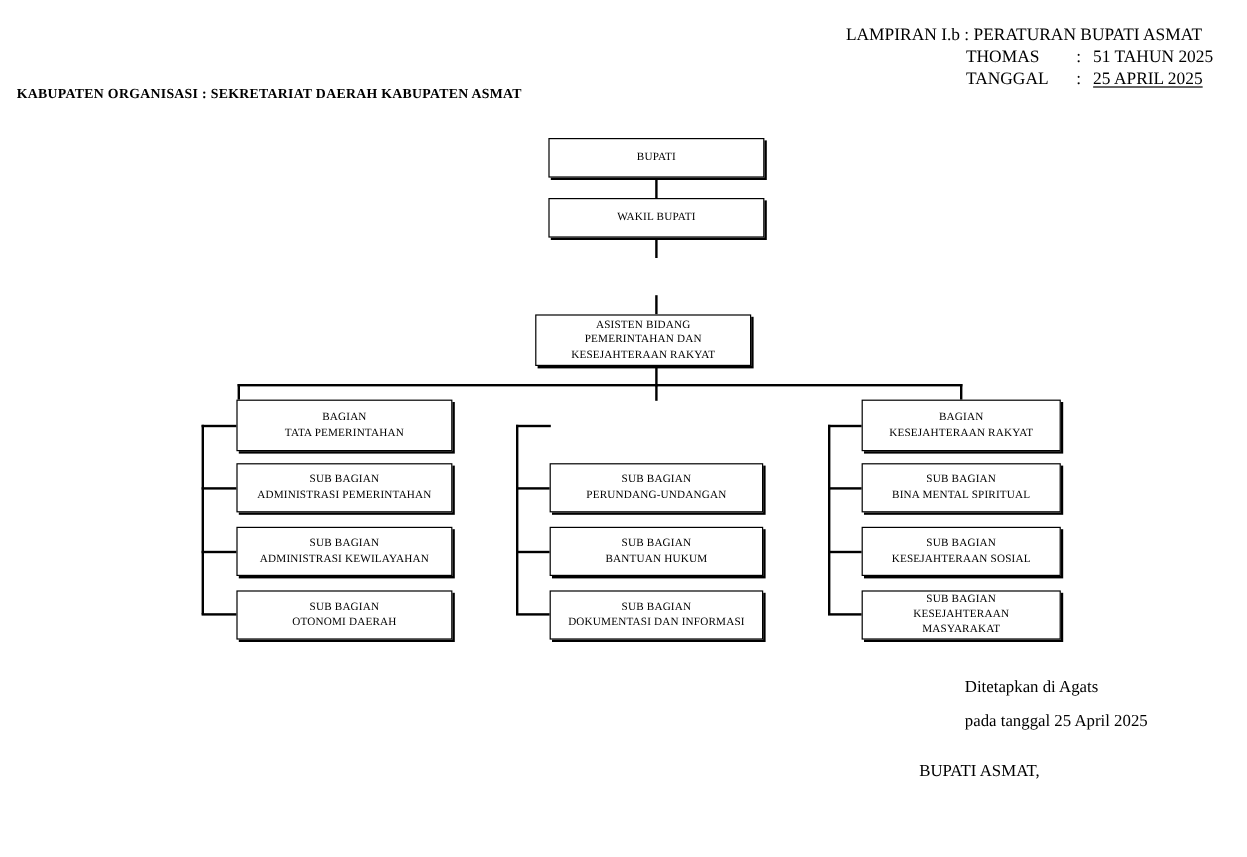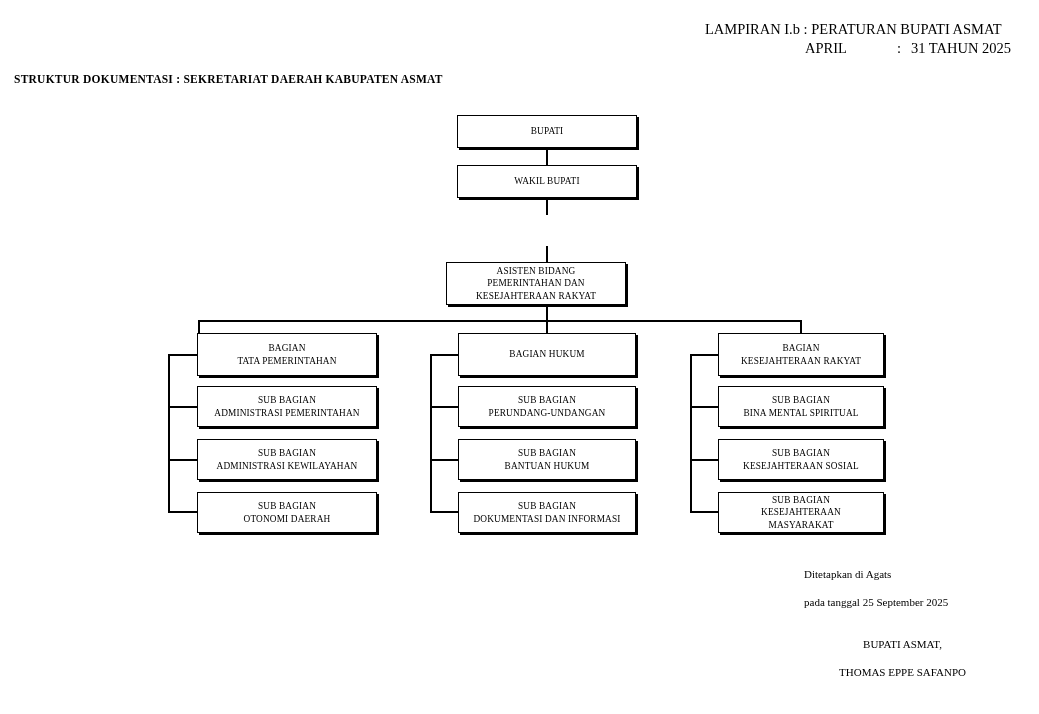--- a/index.html
+++ b/index.html
@@ -93,42 +93,43 @@
   }
   .line.v { width: 2px; }
   .line.h { height: 2px; }
 
   
   .sign-block {
     position: absolute;
     left: 766px;
     top: 560px;
     width: 273px;
-    font-size: 11px;
+    font-size: 14px;
     line-height: 28px;
   }
   .sign-block .sign-line {
     display: block;
     white-space: nowrap;
   }
   .sign-block .left { text-align: left; padding-left: 38px; }
-  .sign-block .center { text-align: center; }
+  .sign-block .center { text-align: left; }
   .sign-block .gap { height: 14px; line-height: 14px; }
 </style>
 </head>
 <body>
 
 <div class="page">
 
   <div class="doc-ref">
     <span class="ref-line">LAMPIRAN I.b : PERATURAN BUPATI ASMAT</span>
-    <span class="ref-line indent"><span class="ref-key">APRIL</span><span class="ref-sep">:</span><span>31 TAHUN 2025</span></span>
-  </div>
-
-  <div class="doc-title">STRUKTUR DOKUMENTASI : SEKRETARIAT DAERAH KABUPATEN ASMAT</div>
+    <span class="ref-line indent"><span class="ref-key">THOMAS</span><span class="ref-sep">:</span><span>51 TAHUN 2025</span></span>
+    <span class="ref-line indent underline"><span class="ref-key">TANGGAL</span><span class="ref-sep">:</span><span>25 APRIL 2025</span></span>
+  </div>
+
+  <div class="doc-title">KABUPATEN ORGANISASI : SEKRETARIAT DAERAH KABUPATEN ASMAT</div>
 
   <div class="line v" style="left:546px; top:147px; height:18px;"></div>
   <div class="line v" style="left:546px; top:197px; height:18px;"></div>
   <div class="line v" style="left:546px; top:246px; height:16px;"></div>
 
   <div class="line v" style="left:546px; top:305px; height:17px;"></div>
 
   <div class="line h" style="left:198px; top:320px; width:604px;"></div>
 
   <div class="line v" style="left:198px; top:320px; height:14px;"></div>
@@ -178,23 +179,20 @@
   </div>
   <div class="node" style="left:197px; top:439px; width:180px; height:41px;">
     <span class="node-text">SUB BAGIAN
 ADMINISTRASI KEWILAYAHAN</span>
   </div>
   <div class="node" style="left:197px; top:492px; width:180px; height:41px;">
     <span class="node-text">SUB BAGIAN
 OTONOMI DAERAH</span>
   </div>
 
-  <div class="node" style="left:458px; top:333px; width:178px; height:43px;">
-    <span class="node-text">BAGIAN HUKUM</span>
-  </div>
   <div class="node" style="left:458px; top:386px; width:178px; height:41px;">
     <span class="node-text">SUB BAGIAN
 PERUNDANG-UNDANGAN</span>
   </div>
   <div class="node" style="left:458px; top:439px; width:178px; height:41px;">
     <span class="node-text">SUB BAGIAN
 BANTUAN HUKUM</span>
   </div>
   <div class="node" style="left:458px; top:492px; width:178px; height:41px;">
     <span class="node-text">SUB BAGIAN
@@ -214,19 +212,18 @@
 KESEJAHTERAAN SOSIAL</span>
   </div>
   <div class="node" style="left:718px; top:492px; width:166px; height:41px;">
     <span class="node-text">SUB BAGIAN
 KESEJAHTERAAN
 MASYARAKAT</span>
   </div>
 
   <div class="sign-block">
     <span class="sign-line left">Ditetapkan di Agats</span>
-    <span class="sign-line left">pada tanggal 25 September 2025</span>
+    <span class="sign-line left">pada tanggal 25 April 2025</span>
     <span class="sign-line gap"></span>
     <span class="sign-line center">BUPATI ASMAT,</span>
-    <span class="sign-line center">THOMAS EPPE SAFANPO</span>
   </div>
 
 </div>
 
 </body></html>

